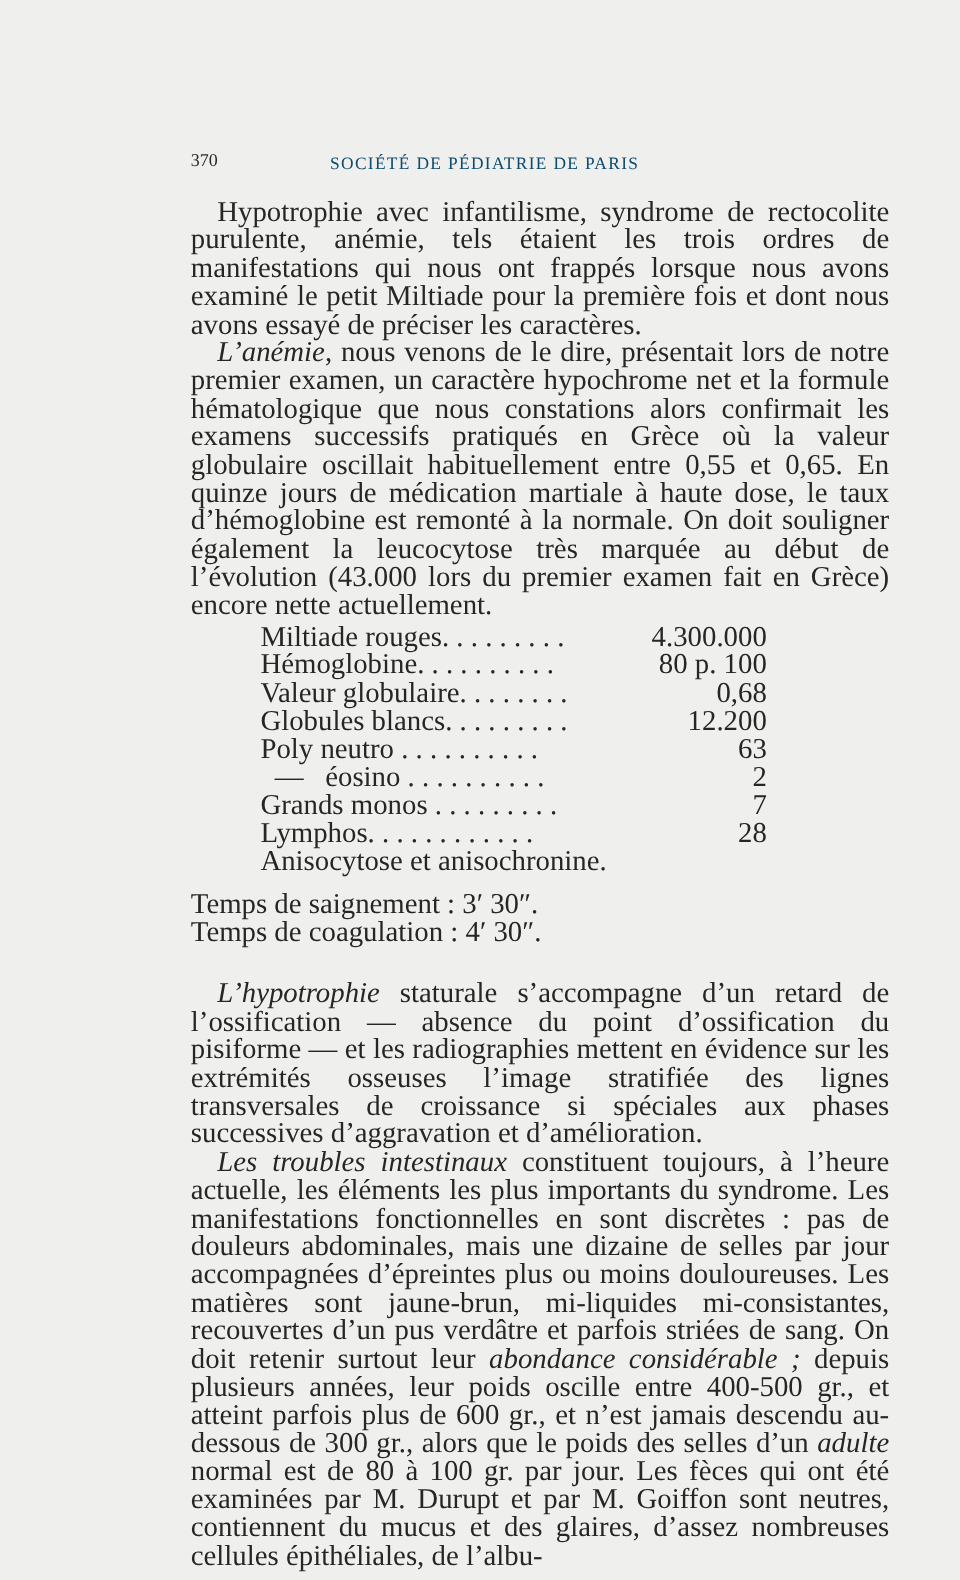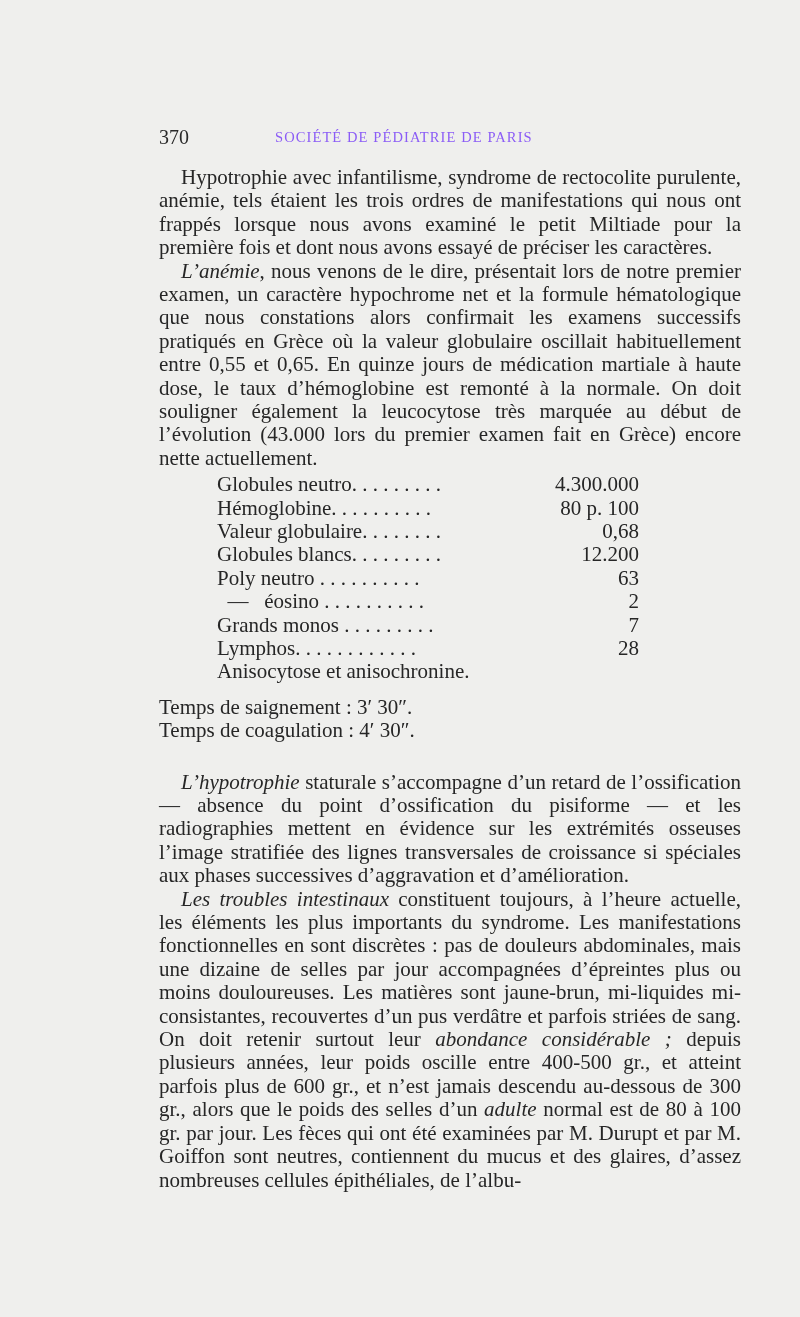--- a/index.html
+++ b/index.html
@@ -11,32 +11,32 @@
       font-family: "DejaVu Serif", "Liberation Serif", serif;
       color: #262626;
     }
     .page {
       position: absolute; left: 159px; top: 0; width: 582px;
     }
     .header {
       position: absolute; top: 126px; left: 0; width: 582px; height: 24px;
     }
     .page-number {
-      position: absolute; left: 0; top: 0; font-size: 20px;
+      position: absolute; left: 0; top: 0; font-size: 15px;
       font-family: "Liberation Serif", serif; color: #2a2a2a;
     }
     .running-head {
       position: absolute; left: 116px; top: 3px; font-size: 14.5px;
       letter-spacing: 1.1px; font-variant: small-caps;
-      font-family: "Liberation Serif", serif; color: #8b5cf6;
+      font-family: "Liberation Serif", serif; color: #0c4a6e;
     }
     .body-text {
       position: absolute; top: 166px; left: 0; width: 582px;
       font-family: "Liberation Serif", serif;
-      font-size: 21px; line-height: 23.4px;
+      font-size: 24px; line-height: 23.4px;
       text-align: justify;
       hyphens: manual;
     }
     .body-text p { margin: 0; text-indent: 22px; }
     .body-text p.noindent { text-indent: 0; }
     em { font-style: italic; }
     .lab-table { margin: 3px 0 4px 58px; width: 422px; }
     .lab-row { display: flex; justify-content: space-between; height: 23.4px; }
     .lab-label { white-space: nowrap; }
     .lab-label.sub { padding-left: 0; }
@@ -54,21 +54,21 @@
     <span class="running-head">SOCIÉTÉ DE PÉDIATRIE DE PARIS</span>
   </div>
 
   <div class="body-text">
     <p>Hypotrophie avec infantilisme, syndrome de rectocolite puru­lente, anémie, tels étaient les trois ordres de manifestations qui nous ont frappés lorsque nous avons examiné le petit Miltiade pour la première fois et dont nous avons essayé de préciser les caractères.</p>
 
     <p><em>L’anémie</em><span>, nous venons de le dire, présentait lors de notre pre­mier examen, un caractère hypochrome net et la formule héma­tologique que nous constations alors confirmait les examens suc­cessifs pratiqués en Grèce où la valeur globulaire oscillait habituel­lement entre 0,55 et 0,65. En quinze jours de médication mar­tiale à haute dose, le taux d’hémoglobine est remonté à la normale. On doit souligner également la leucocytose très marquée au début de l’évolution (43.000 lors du premier examen fait en Grèce) encore nette actuellement.</span></p>
 
     <div class="lab-table">
       <div class="lab-row">
-          <span class="lab-label">Globules neutro. . . . . . . . .</span>
+          <span class="lab-label">Miltiade rouges. . . . . . . . .</span>
           <span class="lab-value">4.300.000</span>
         </div>
       <div class="lab-row">
           <span class="lab-label">Hémoglobine. . . . . . . . . .</span>
           <span class="lab-value">80 p. 100</span>
         </div>
       <div class="lab-row">
           <span class="lab-label">Valeur globulaire. . . . . . . .</span>
           <span class="lab-value">0,68</span>
         </div>

